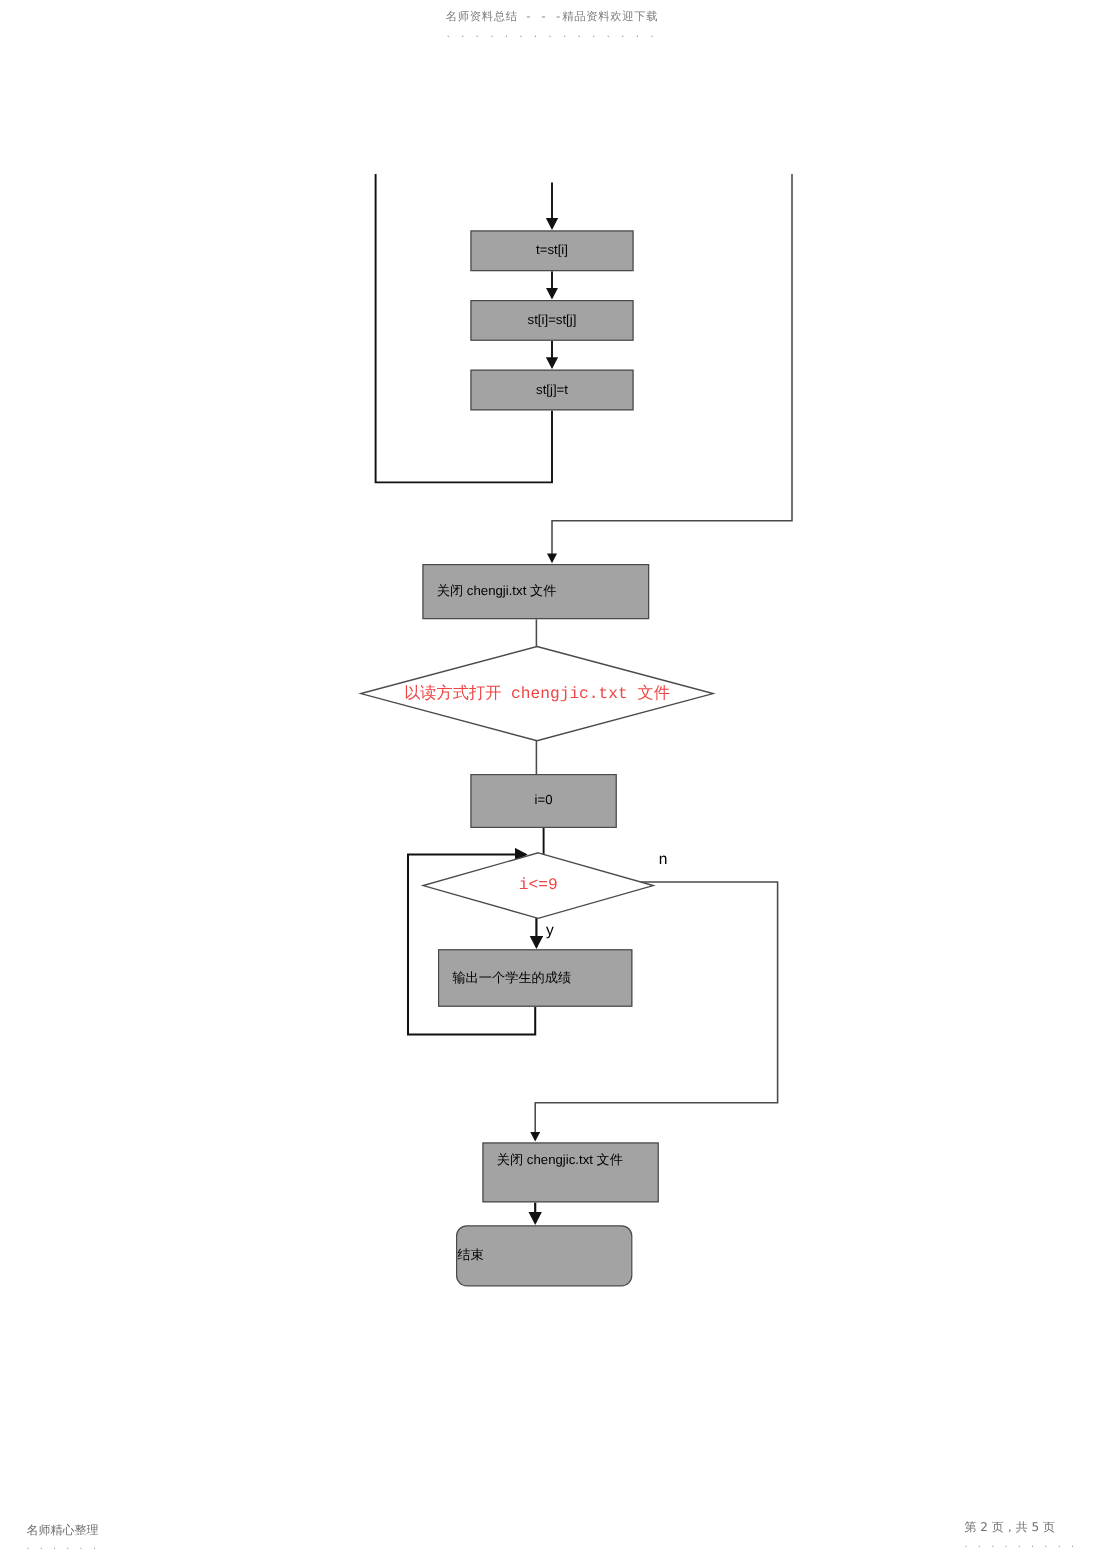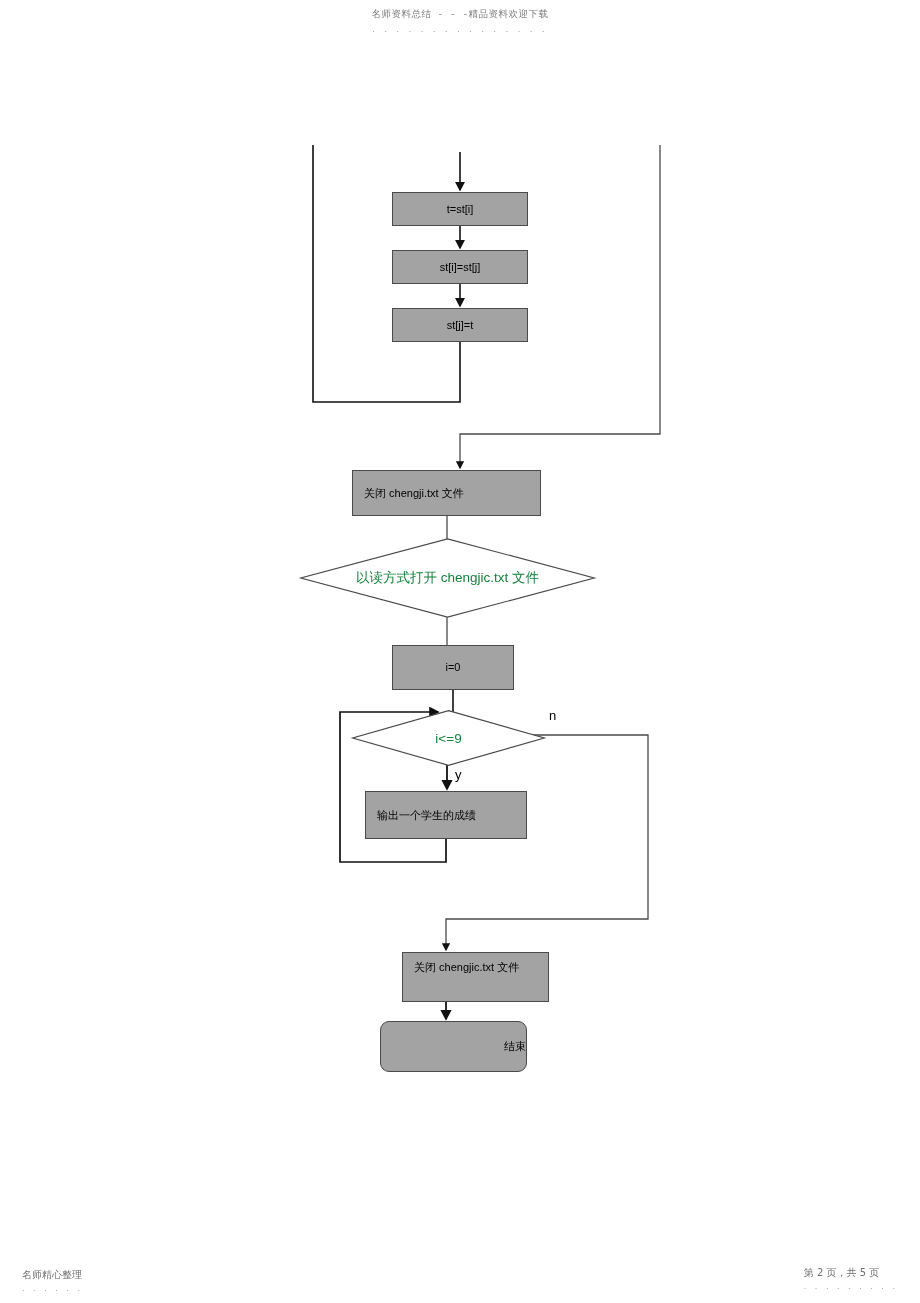--- a/index.html
+++ b/index.html
@@ -96,21 +96,21 @@
     text-align: center;
   }
   .node.leftpad {
     justify-content: flex-start;
     padding-left: 11px;
     padding-right: 6px;
     text-align: left;
   }
   .node.terminator {
     border-radius: 9px;
-    justify-content: flex-end;
+    justify-content: flex-start;
     text-align: center;
   }
   .node-label { display: block; }
 
   
   .diamond-wrap {
     position: absolute;
     z-index: 3;
   }
   .diamond-wrap svg {
@@ -122,23 +122,24 @@
   .diamond-text {
     position: absolute;
     left: 0;
     top: 0;
     width: 100%;
     height: 100%;
     display: flex;
     align-items: center;
     justify-content: center;
     font-size: 13.5px;
-    color: #15803d;
+    color: #ef4444;
     white-space: nowrap;
     pointer-events: none;
+    font-family: Liberation Mono, monospace;
   }
   .edge-label {
     position: absolute;
     font-size: 13px;
     color: #000;
     z-index: 4;
     font-family: "Liberation Sans", sans-serif;
   }
   #wires {
     position: absolute;

